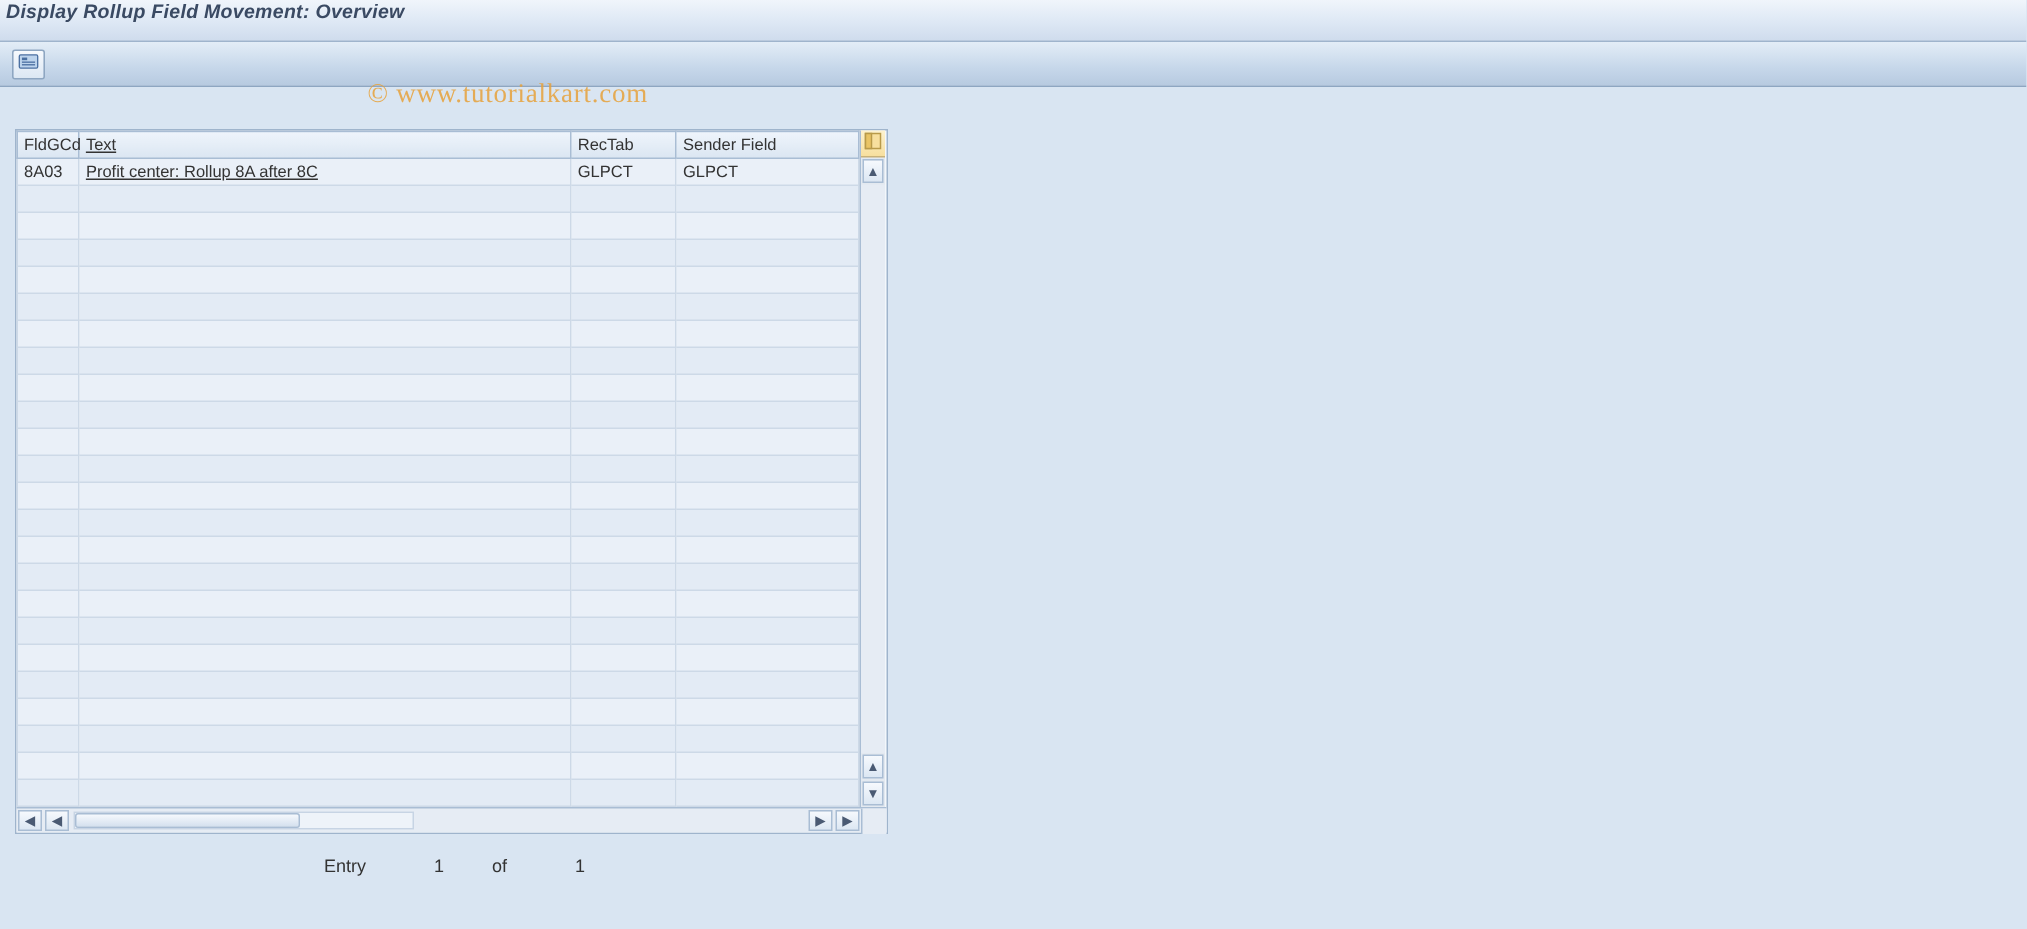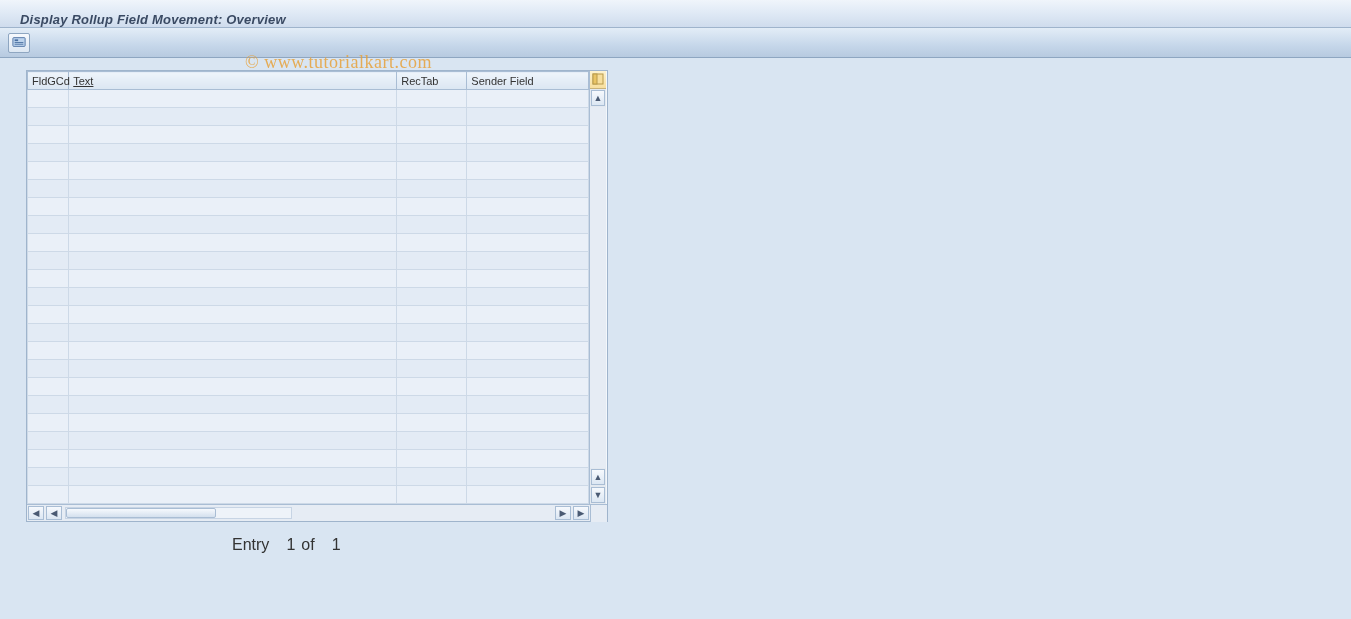--- a/index.html
+++ b/index.html
@@ -13,22 +13,22 @@
       color: #333;
       position: relative;
     }
 
     
     .title-bar {
       height: 28px;
       background: linear-gradient(to bottom, #f0f5fb 0%, #dfe9f5 50%, #cfdced 100%);
       border-bottom: 1px solid #9fb4cc;
       display: flex;
-      align-items: flex-end;
-      padding: 0 20px;
+      align-items: flex-start;
+      padding: 0 4px;
     }
     .title-bar h1 {
       font-size: 13px;
       font-style: italic;
       font-weight: bold;
       color: #3a4a63;
       letter-spacing: 0.2px;
     }
 
     
@@ -64,22 +64,21 @@
       font-size: 18px;
       font-family: "Times New Roman", serif;
       opacity: 0.85;
       pointer-events: none;
       z-index: 50;
       letter-spacing: 0.5px;
     }
 
     
     .main-area {
-      padding: 12px 10px 8px 10px;
-      margin-left: 16px;
+      padding: 28px 10px 8px 10px;
     }
 
     .table-wrap {
       width: 582px;
       border: 1px solid #9fb4cc;
       background: #f3f7fb;
       position: relative;
     }
 
     .table-inner {
@@ -205,22 +204,22 @@
       font-size: 11px;
       color: #333;
     }
     .pos-btn .pos-icon {
       position:absolute; left:4px; top:2px;
       width:14px; height:14px;
     }
     .entry-label {
       margin-left: 200px;
       display: flex;
-      gap: 6px;
-      font-size: 16px;
+      gap: 32px;
+      font-size: 12px;
       color: #333;
     }
     .entry-label span.num { display:inline-block; width: 20px; text-align:right; }
 
     
     .tri { font-size:9px; line-height:1; color:#4a5a73; }
   </style>
 </head>
 <body>
 
@@ -251,20 +250,26 @@
         <thead>
           <tr>
             <th class="col-fldgcd">FldGCd</th>
             <th class="col-text">Text</th>
             <th class="col-rectab">RecTab</th>
             <th class="col-sender">Sender Field</th>
           </tr>
         </thead>
         <tbody id="tbody">
 
+        <tr>
+              <td class="col-fldgcd">8A03</td>
+              <td class="col-text">Profit center: Rollup 8A after 8C</td>
+              <td class="col-rectab">GLPCT</td>
+              <td class="col-sender">GLPCT</td>
+            </tr>
             <tr>
               <td class="col-fldgcd"></td>
               <td class="col-text"></td>
               <td class="col-rectab"></td>
               <td class="col-sender"></td>
             </tr>
             <tr>
               <td class="col-fldgcd"></td>
               <td class="col-text"></td>
               <td class="col-rectab"></td>

